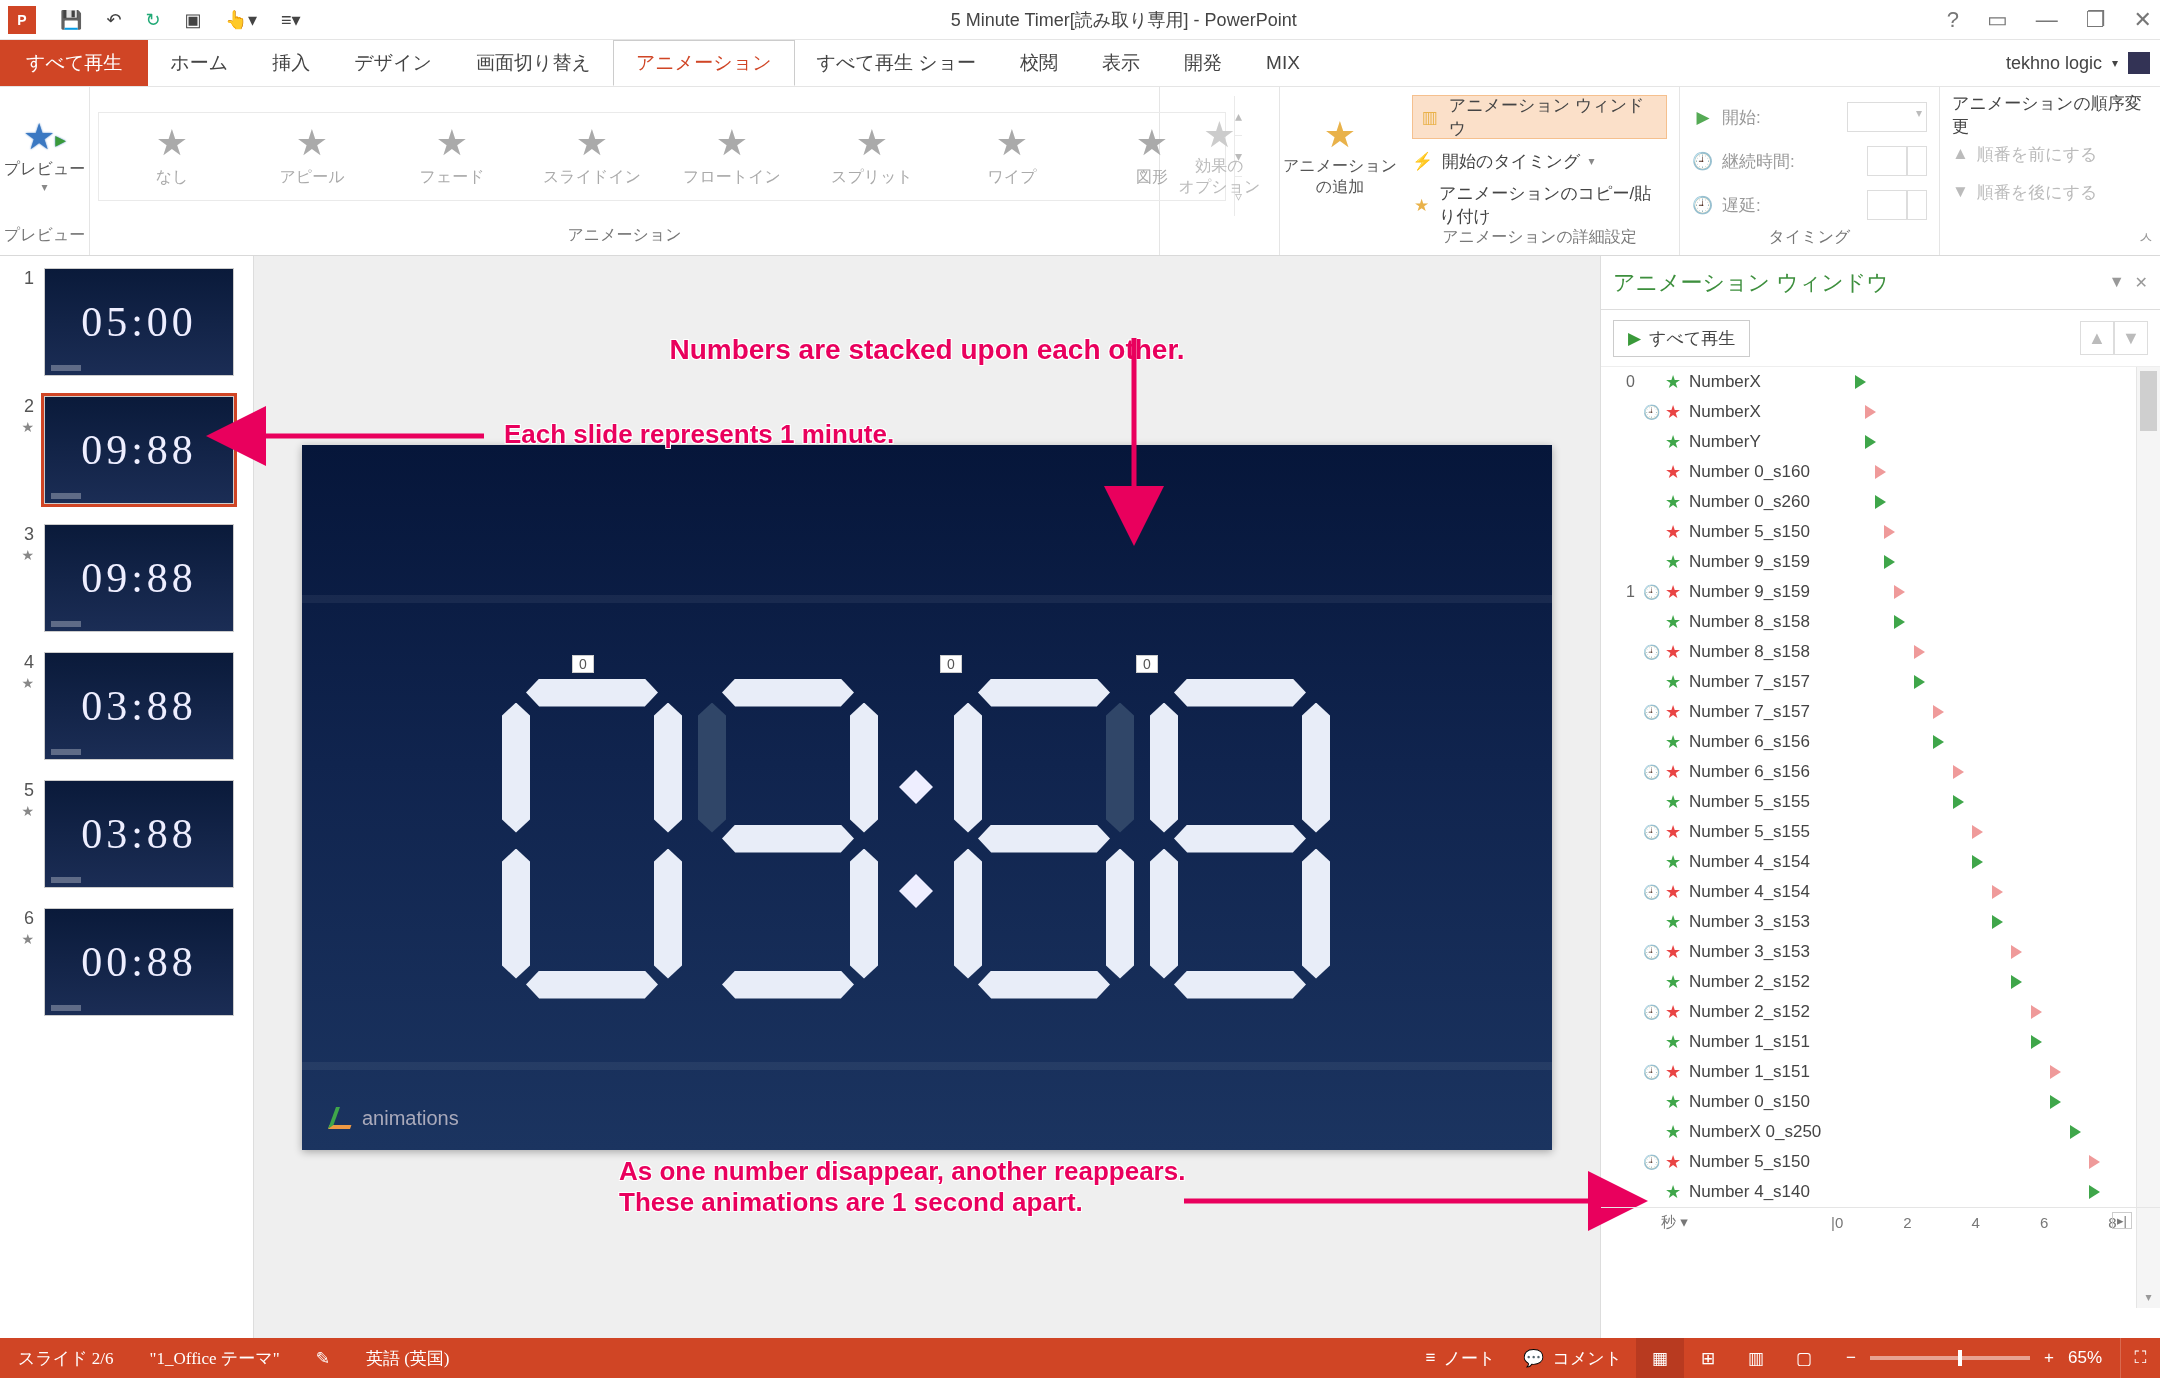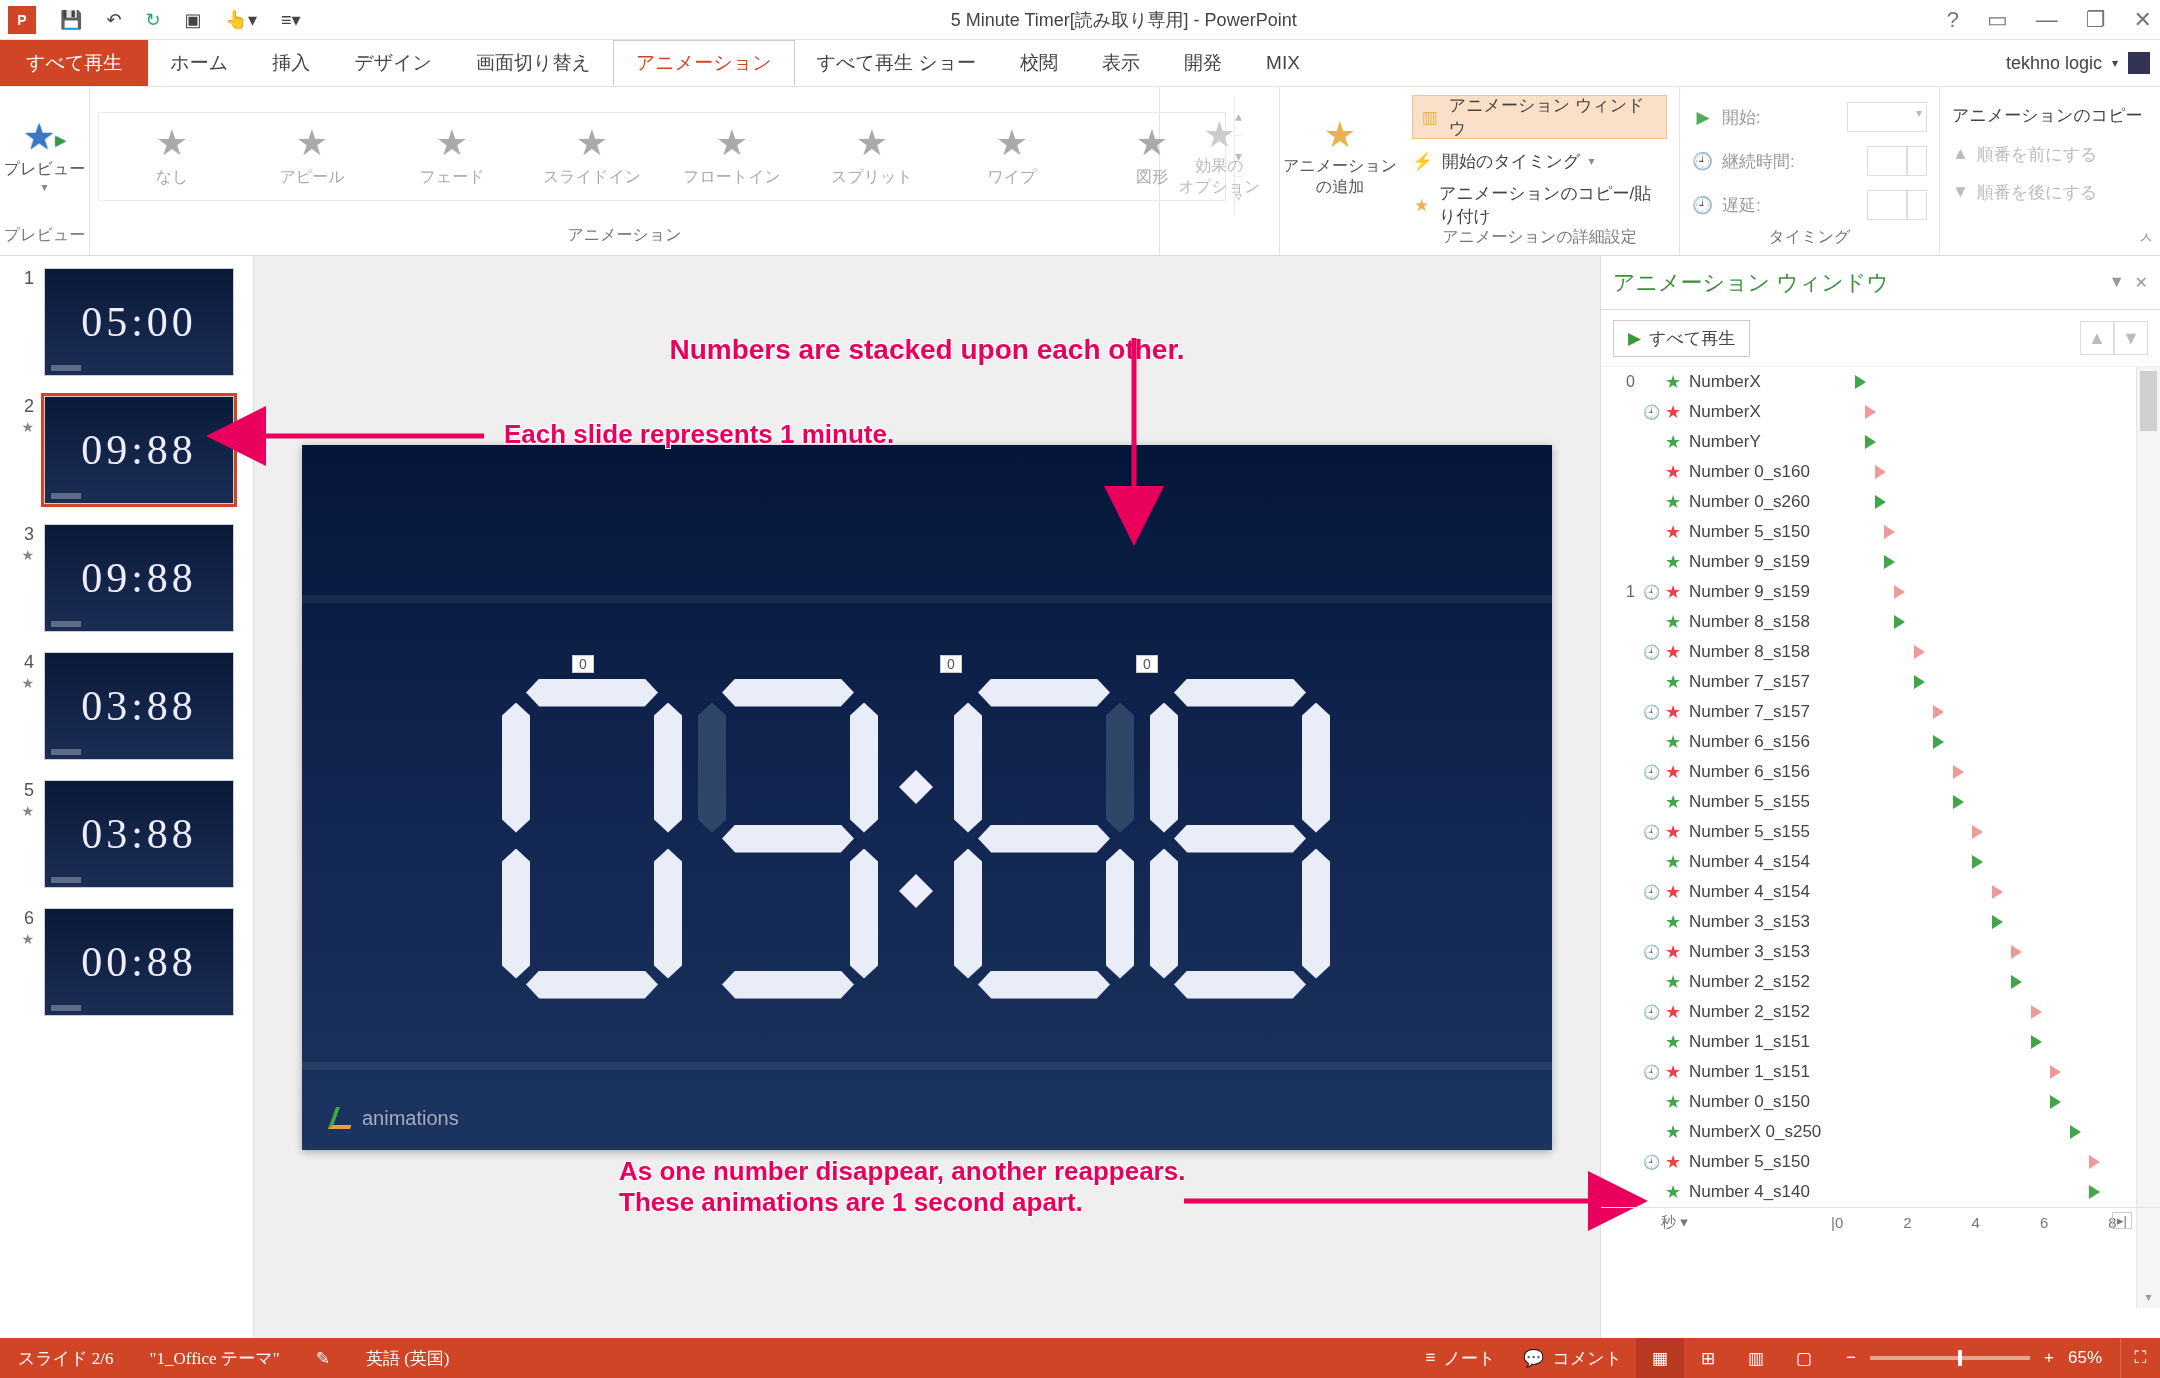--- a/index.html
+++ b/index.html
@@ -311,21 +311,21 @@
             <div class="b"></div>
             <div class="b" style="width:20px;"></div>
           </div>
       </div>
     </div>
     <div class="label">タイミング</div>
   </div>
 
   <div class="rgroup g-ord" style="border-right:none;">
     <div class="body" style="flex-direction:column;align-items:stretch;">
-      <div class="ord-title">アニメーションのコピー</div>
+      <div class="ord-title">アニメーションの順序変更</div>
       <div class="ord-row">
           <span>▲</span>
           <span>順番を前にする</span>
         </div>
       <div class="ord-row">
           <span>▼</span>
           <span>順番を後にする</span>
         </div>
     </div>
     <div class="label"></div>

